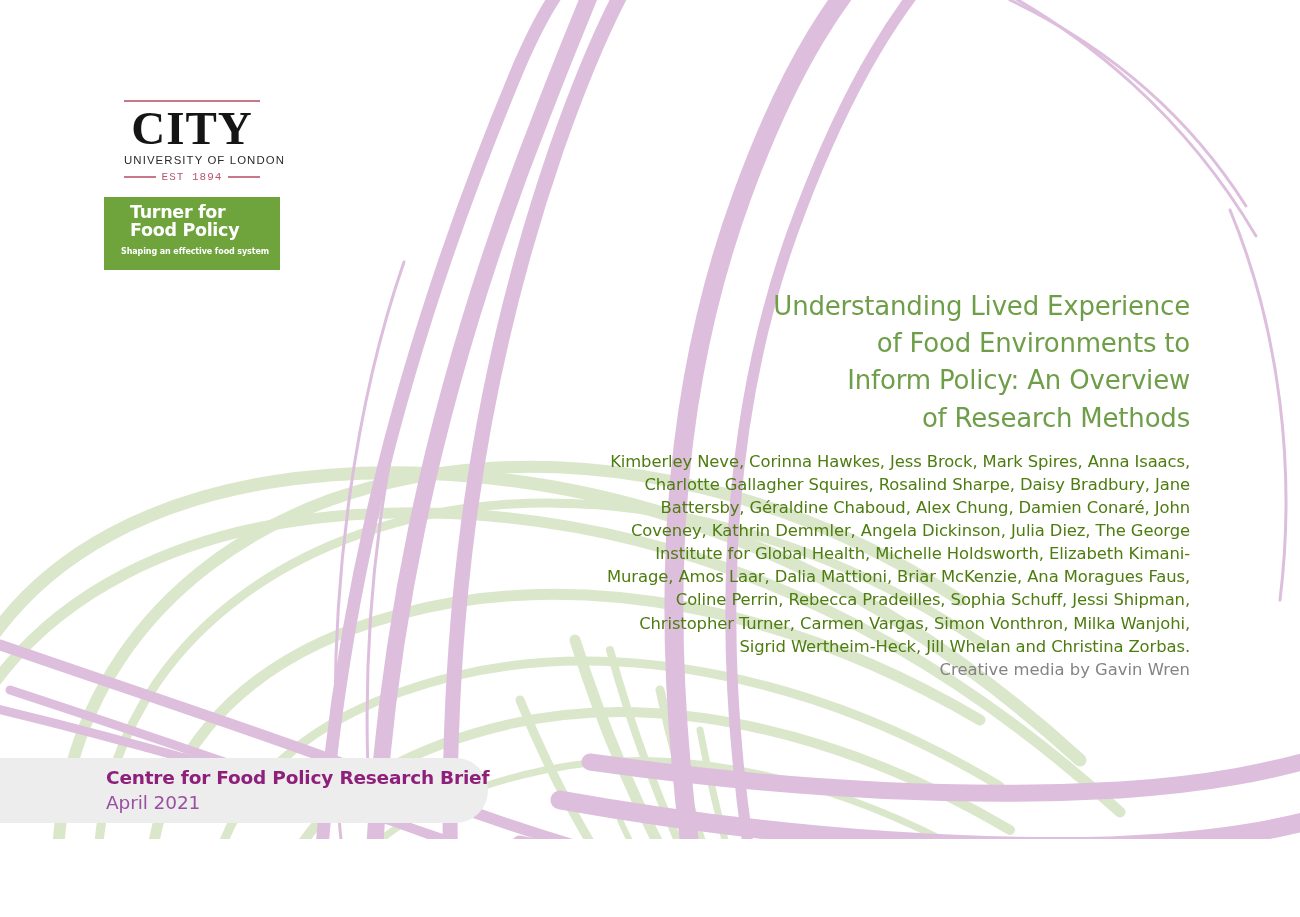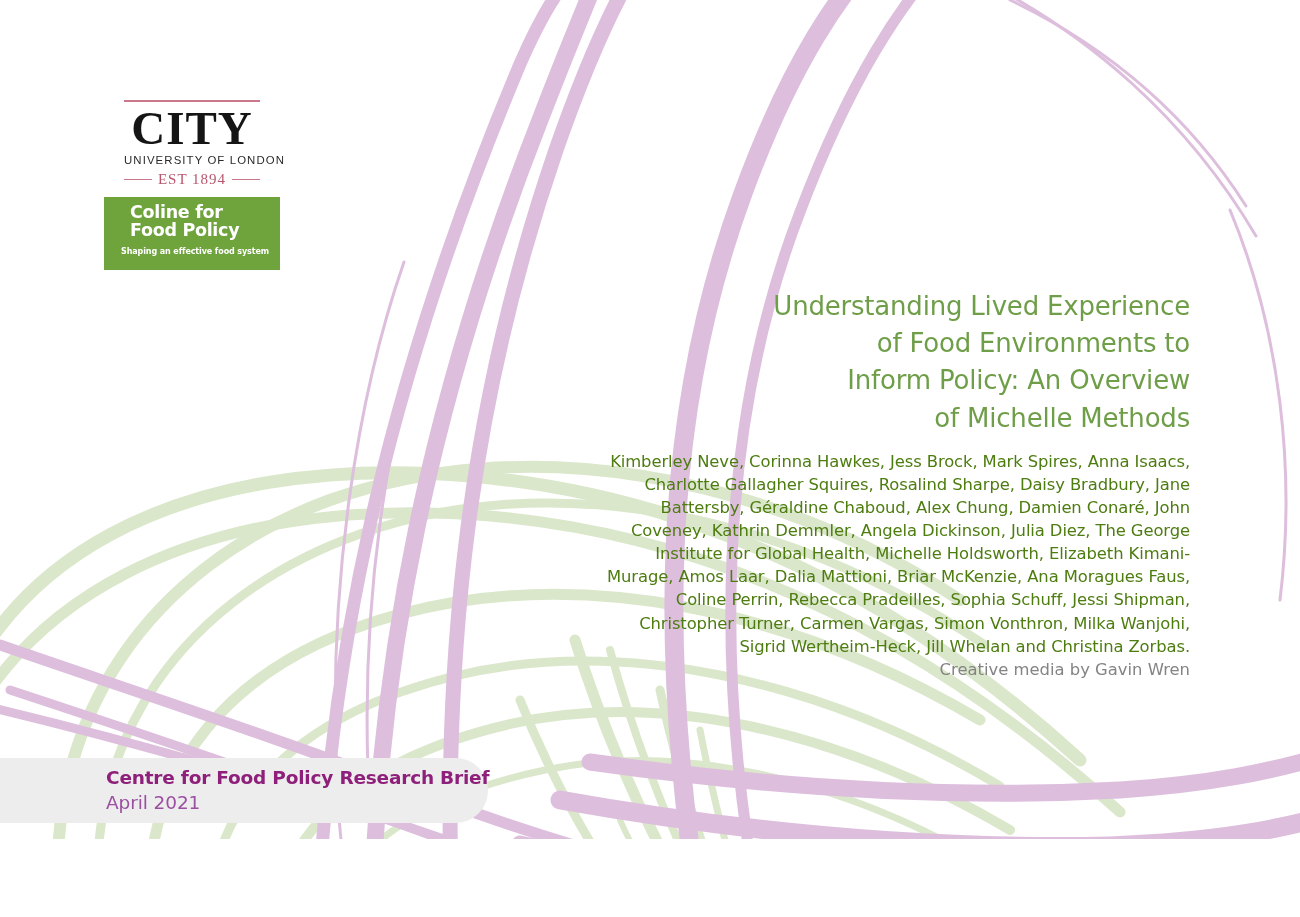--- a/index.html
+++ b/index.html
@@ -64,22 +64,22 @@
     align-items: center;
     gap: 6px;
     margin-top: 5px;
   }
   .city-est-rule {
     flex: 1 1 auto;
     height: 1.5px;
     background: #c9788c;
   }
   .city-est {
-    font-family: Liberation Serif, serif;
-    font-size: 15px;
+    font-family: Liberation Mono, monospace;
+    font-size: 11px;
     letter-spacing: 1px;
     color: #b8566e;
     white-space: nowrap;
   }
 
   
   .cfp-logo {
     position: absolute;
     left: 104px;
     top: 197px;
@@ -243,32 +243,32 @@
     <div class="city-sub">UNIVERSITY OF LONDON</div>
     <div class="city-est-row">
       <span class="city-est-rule"></span>
       <span class="city-est">EST 1894</span>
       <span class="city-est-rule"></span>
     </div>
   </div>
 
   <div class="cfp-logo">
     <div class="cfp-title">
-      <div>Coline for</div>
+      <div>Turner for</div>
       <div>Food Policy</div>
     </div>
     <div class="cfp-tag">Shaping an effective food system</div>
   </div>
 
   <div class="title-block">
     <h1 class="doc-title">
       <span>Understanding Lived Experience</span><br>
       <span>of Food Environments to</span><br>
       <span>Inform Policy: An Overview</span><br>
-      <span>of Michelle Methods</span>
+      <span>of Research Methods</span>
     </h1>
     <p class="authors">Kimberley Neve, Corinna Hawkes, Jess Brock, Mark Spires, Anna Isaacs, Charlotte Gallagher Squires, Rosalind Sharpe, Daisy Bradbury, Jane Battersby, Géraldine Chaboud, Alex Chung, Damien Conaré, John Coveney, Kathrin Demmler, Angela Dickinson, Julia Diez, The George Institute for Global Health, Michelle Holdsworth, Elizabeth Kimani-Murage, Amos Laar, Dalia Mattioni, Briar McKenzie, Ana Moragues Faus, Coline Perrin, Rebecca Pradeilles, Sophia Schuff, Jessi Shipman, Christopher Turner, Carmen Vargas, Simon Vonthron, Milka Wanjohi, Sigrid Wertheim-Heck, Jill Whelan and Christina Zorbas.</p>
     <p class="credit">Creative media by Gavin Wren</p>
   </div>
 
   <div class="footer-bar">
     <div class="footer-title">Centre for Food Policy Research Brief</div>
     <div class="footer-date">April 2021</div>
   </div>
 

